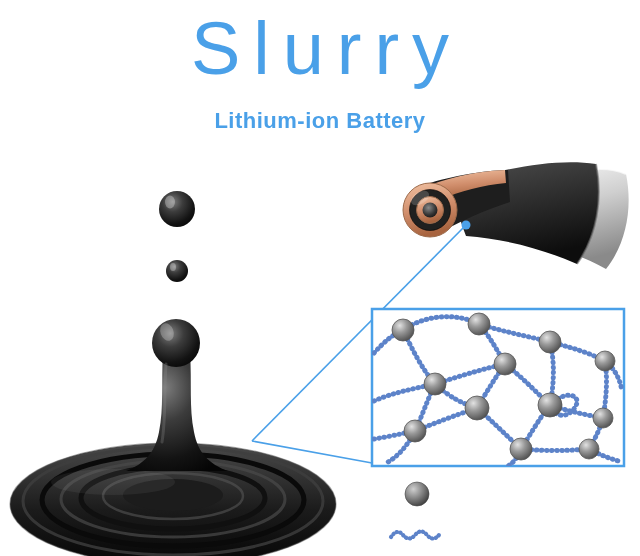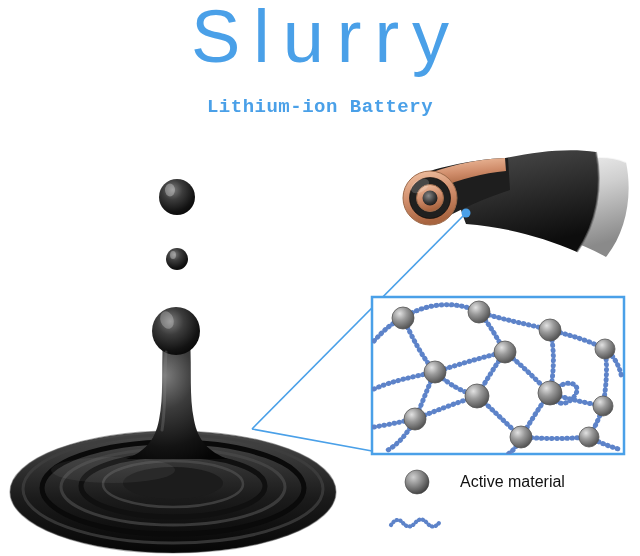--- a/index.html
+++ b/index.html
@@ -1,28 +1,28 @@
 <!DOCTYPE html>
 <html><head>
 <meta charset="utf-8">
 <style>
   html,body { margin:0; padding:0; }
   body {
     width:640px; height:556px; background:#ffffff; position:relative;
     overflow:hidden; font-family:"Liberation Sans", sans-serif;
   }
-  .canvas { position:absolute; inset:0; }
+  .canvas { position:absolute; inset:0;margin-top:12px; }
   .title {
     position:absolute; top:-6px; left:0; width:100%; text-align:center;
     font-size:74px; font-weight:400; letter-spacing:13px; text-indent:13px;
     color:#4AA0E8; line-height:1.15; white-space:nowrap;
   }
   .subtitle {
     position:absolute; top:96px; left:0; width:100%; text-align:center;
-    font-size:19px; font-weight:bold; color:#4AA0E8; letter-spacing:0.5px;font-family:Liberation Mono, monospace;
+    font-size:22px; font-weight:bold; color:#4AA0E8; letter-spacing:0.5px;
   }
   svg.art { position:absolute; top:0; left:0; }
   .chain {
     fill:none; stroke:#5d83c9; stroke-width:5;
     stroke-dasharray:0.5 4.6; stroke-linecap:round;
   }
   .legend {
     position:absolute; left:388px; top:468px; width:245px;
     display:flex; flex-direction:column; gap:16px;
   }
@@ -195,21 +195,20 @@
     </g>
   </svg>
 
   <div class="legend">
     <div class="legend-item">
       <span class="legend-icon-wrap">
         <svg width="28" height="28" viewBox="0 0 28 28">
           <circle cx="14" cy="14" r="12" fill="url(#gLegendSphere)" stroke="#444444" stroke-width="0.6"></circle>
         </svg>
       </span>
-      <span class="legend-label">Active material</span>
     </div>
     <div class="legend-item">
       <span class="legend-icon-wrap">
         <svg width="58" height="22" viewBox="0 0 58 22">
           <path d="M 3 13 Q 9 4 15 11 T 27 11 T 39 11 T 51 11" fill="none" stroke="#5d83c9" stroke-width="4.2" stroke-dasharray="0.4 3.4" stroke-linecap="round"></path>
         </svg>
       </span>
     </div>
   </div>
 

